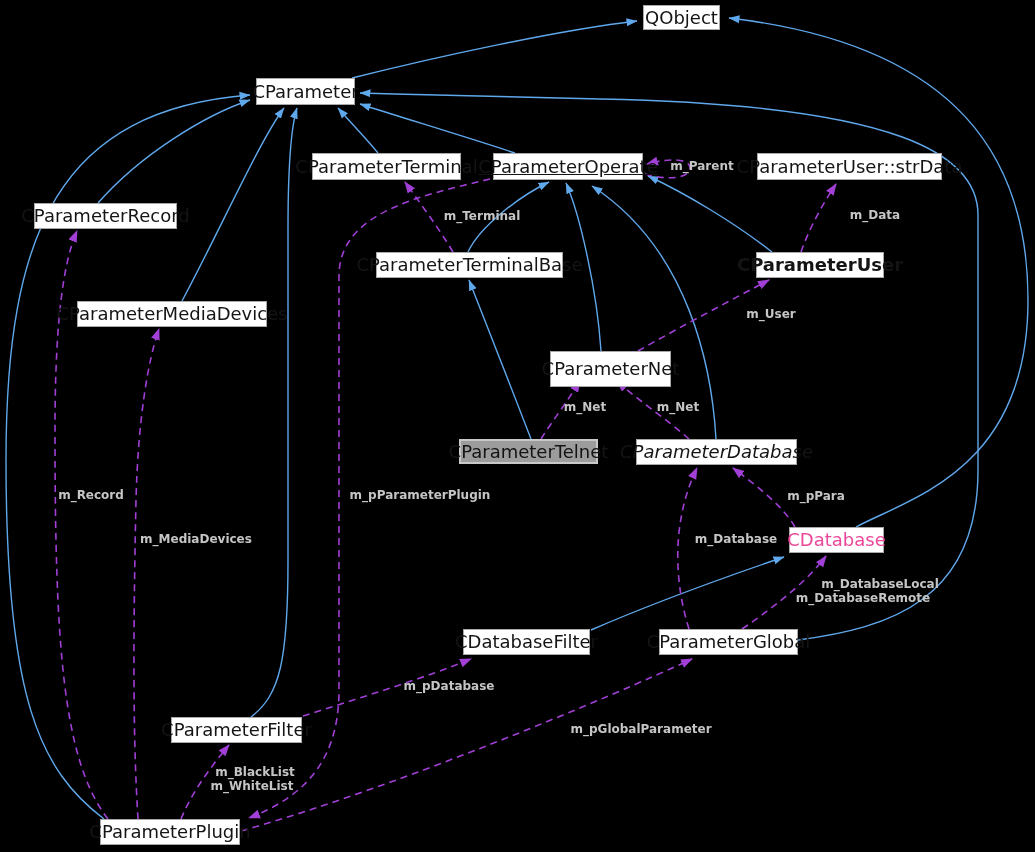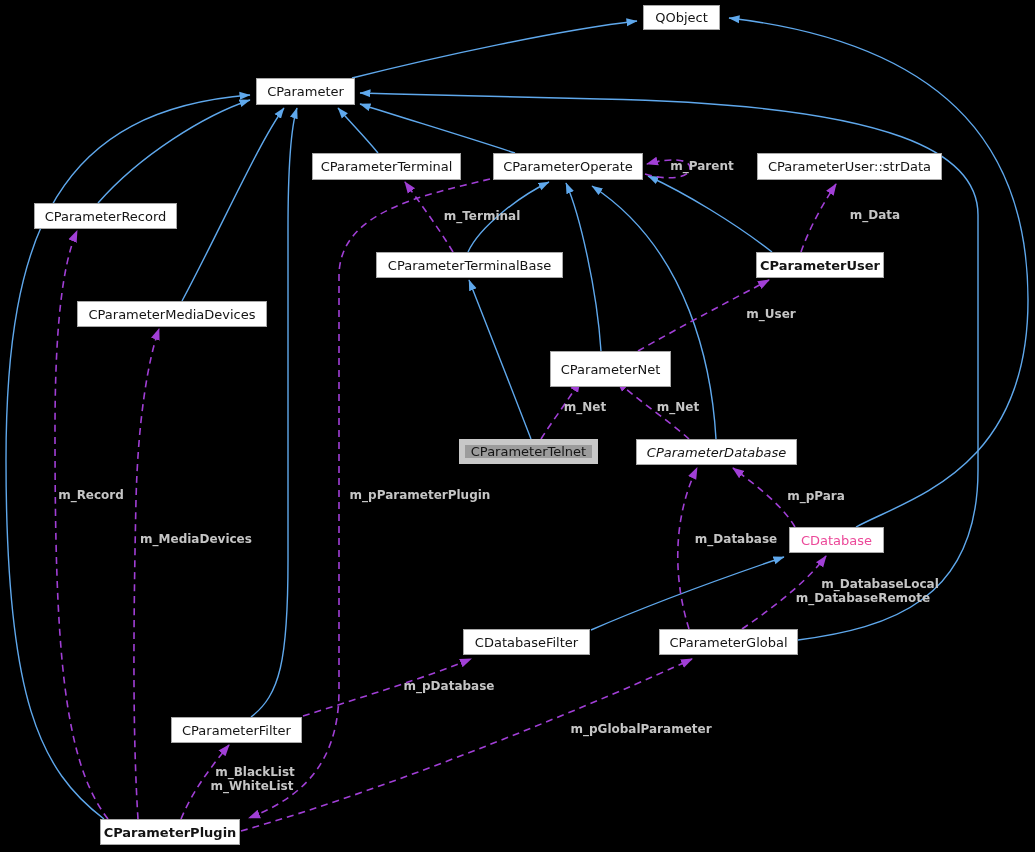--- a/index.html
+++ b/index.html
@@ -12,29 +12,29 @@
   }
   #edges { position:absolute; left:0; top:0; width:1035px; height:852px; }
   .edge-inherit { fill:none; stroke-width:1.4px; }
   .edge-usage   { fill:none; stroke-width:1.6px; stroke-dasharray:7,5; }
   .node {
     position:absolute;
     box-sizing:border-box;
     background:#fff;
     border:1px solid #a8a8a8;
     color:#141414;
-    font-size:13px;
+    font-size:18px;
     line-height:1;
     display:flex; align-items:center; justify-content:center;
     white-space:nowrap;
     cursor:pointer;
   }
   .node.highlight {
     background:#9c9c9c;
-    border:6px solid #be185d;
+    border:2px solid #be185d;
   }
   .edge-label {
     position:absolute;
     transform:translate(-50%,-50%);
     color:#c5c5c5;
     font-size:12px;
     font-weight:bold;
     white-space:nowrap;
     pointer-events:none;
   }
@@ -101,28 +101,28 @@
       <div class="edge-label" style="left: 863px; top: 598px; color: rgb(197, 197, 197);">m_DatabaseRemote</div>
       <div class="edge-label" style="left: 449px; top: 686px; color: rgb(197, 197, 197);">m_pDatabase</div>
       <div class="edge-label" style="left: 641px; top: 729px; color: rgb(197, 197, 197);">m_pGlobalParameter</div>
       <div class="edge-label" style="left: 255px; top: 772px; color: rgb(197, 197, 197);">m_BlackList</div>
       <div class="edge-label" style="left: 252px; top: 786px; color: rgb(197, 197, 197);">m_WhiteList</div>
     </div>
   <div id="nodes">
       <div class="node" style="left: 643px; top: 5px; width: 77px; height: 25px; background: rgb(255, 255, 255); border-color: rgb(168, 168, 168); color: rgb(20, 20, 20);">QObject</div>
       <div class="node" style="left: 256px; top: 78px; width: 99px; height: 27px; background: rgb(255, 255, 255); border-color: rgb(168, 168, 168); color: rgb(20, 20, 20);">CParameter</div>
       <div class="node" style="left: 312px; top: 153px; width: 149px; height: 27px; background: rgb(255, 255, 255); border-color: rgb(168, 168, 168); color: rgb(20, 20, 20);">CParameterTerminal</div>
-      <div class="node" style="left: 493px; top: 153px; width: 150px; height: 27px; background: rgb(255, 255, 255); border-color: rgb(168, 168, 168); color: rgb(20, 20, 20);">CParameterOperate</div>
+      <div class="node" style="left: 493px; top: 153px; width: 150px; height: 27px; background: rgb(255, 255, 255); border-color: rgb(168, 168, 168); color: rgb(20, 20, 20); text-decoration: underline;">CParameterOperate</div>
       <div class="node" style="left: 757px; top: 153px; width: 185px; height: 27px; background: rgb(255, 255, 255); border-color: rgb(168, 168, 168); color: rgb(20, 20, 20);">CParameterUser::strData</div>
       <div class="node" style="left: 34px; top: 203px; width: 143px; height: 26px; background: rgb(255, 255, 255); border-color: rgb(168, 168, 168); color: rgb(20, 20, 20);">CParameterRecord</div>
       <div class="node" style="left: 376px; top: 252px; width: 187px; height: 26px; background: rgb(255, 255, 255); border-color: rgb(168, 168, 168); color: rgb(20, 20, 20);">CParameterTerminalBase</div>
       <div class="node" style="left: 756px; top: 252px; width: 128px; height: 26px; background: rgb(255, 255, 255); border-color: rgb(168, 168, 168); color: rgb(20, 20, 20); font-weight: bold;">CParameterUser</div>
       <div class="node" style="left: 77px; top: 301px; width: 190px; height: 26px; background: rgb(255, 255, 255); border-color: rgb(168, 168, 168); color: rgb(20, 20, 20);">CParameterMediaDevices</div>
       <div class="node" style="left: 550px; top: 351px; width: 121px; height: 36px; background: rgb(255, 255, 255); border-color: rgb(168, 168, 168); color: rgb(20, 20, 20);">CParameterNet</div>
       <div class="node highlight" style="left: 459px; top: 439px; width: 139px; height: 25px; background: rgb(156, 156, 156); border-color: rgb(200, 200, 200); color: rgb(20, 20, 20);">CParameterTelnet</div>
       <div class="node" style="left: 636px; top: 439px; width: 161px; height: 26px; background: rgb(255, 255, 255); border-color: rgb(168, 168, 168); color: rgb(20, 20, 20); font-style: italic;">CParameterDatabase</div>
       <div class="node" style="left: 789px; top: 527px; width: 95px; height: 26px; background: rgb(255, 255, 255); border-color: rgb(168, 168, 168); color: #ec4899;">CDatabase</div>
       <div class="node" style="left: 463px; top: 629px; width: 127px; height: 26px; background: rgb(255, 255, 255); border-color: rgb(168, 168, 168); color: rgb(20, 20, 20);">CDatabaseFilter</div>
       <div class="node" style="left: 659px; top: 629px; width: 139px; height: 26px; background: rgb(255, 255, 255); border-color: rgb(168, 168, 168); color: rgb(20, 20, 20);">CParameterGlobal</div>
       <div class="node" style="left: 171px; top: 717px; width: 131px; height: 26px; background: rgb(255, 255, 255); border-color: rgb(168, 168, 168); color: rgb(20, 20, 20);">CParameterFilter</div>
-      <div class="node" style="left: 100px; top: 819px; width: 140px; height: 26px; background: rgb(255, 255, 255); border-color: rgb(168, 168, 168); color: rgb(20, 20, 20); font-weight: bold;">CParameterPlugin</div>
+      <div class="node" style="left: 100px; top: 819px; width: 140px; height: 26px; background: rgb(255, 255, 255); border-color: rgb(168, 168, 168); color: rgb(20, 20, 20);">CParameterPlugin</div>
     </div>
 </div>
 
 </body></html>

